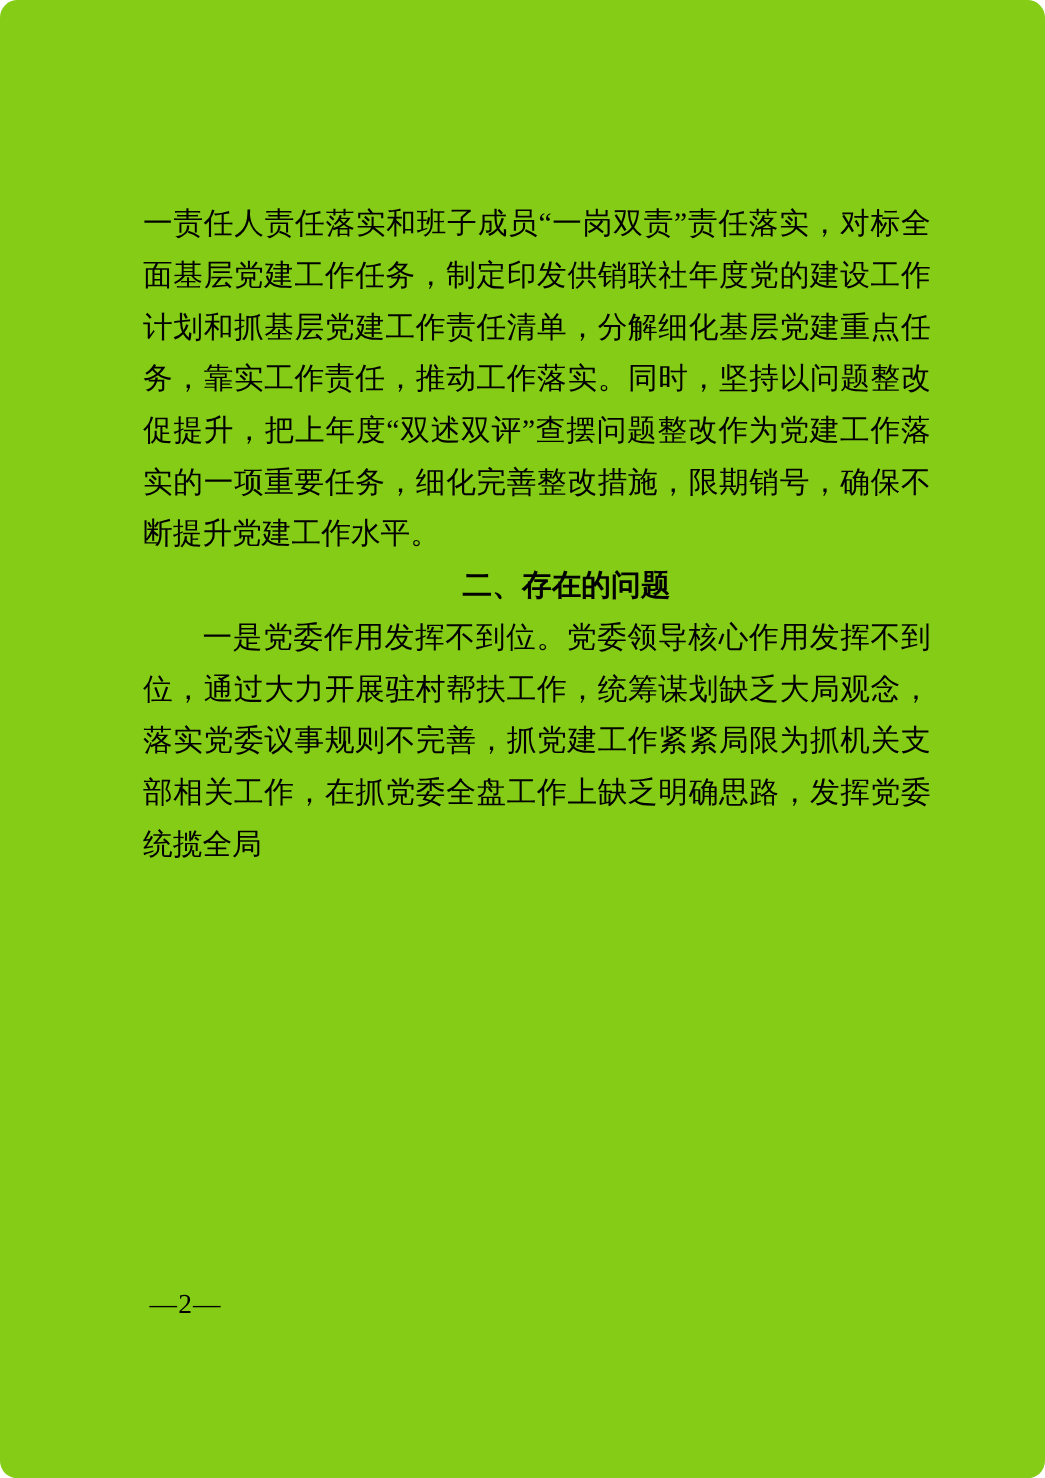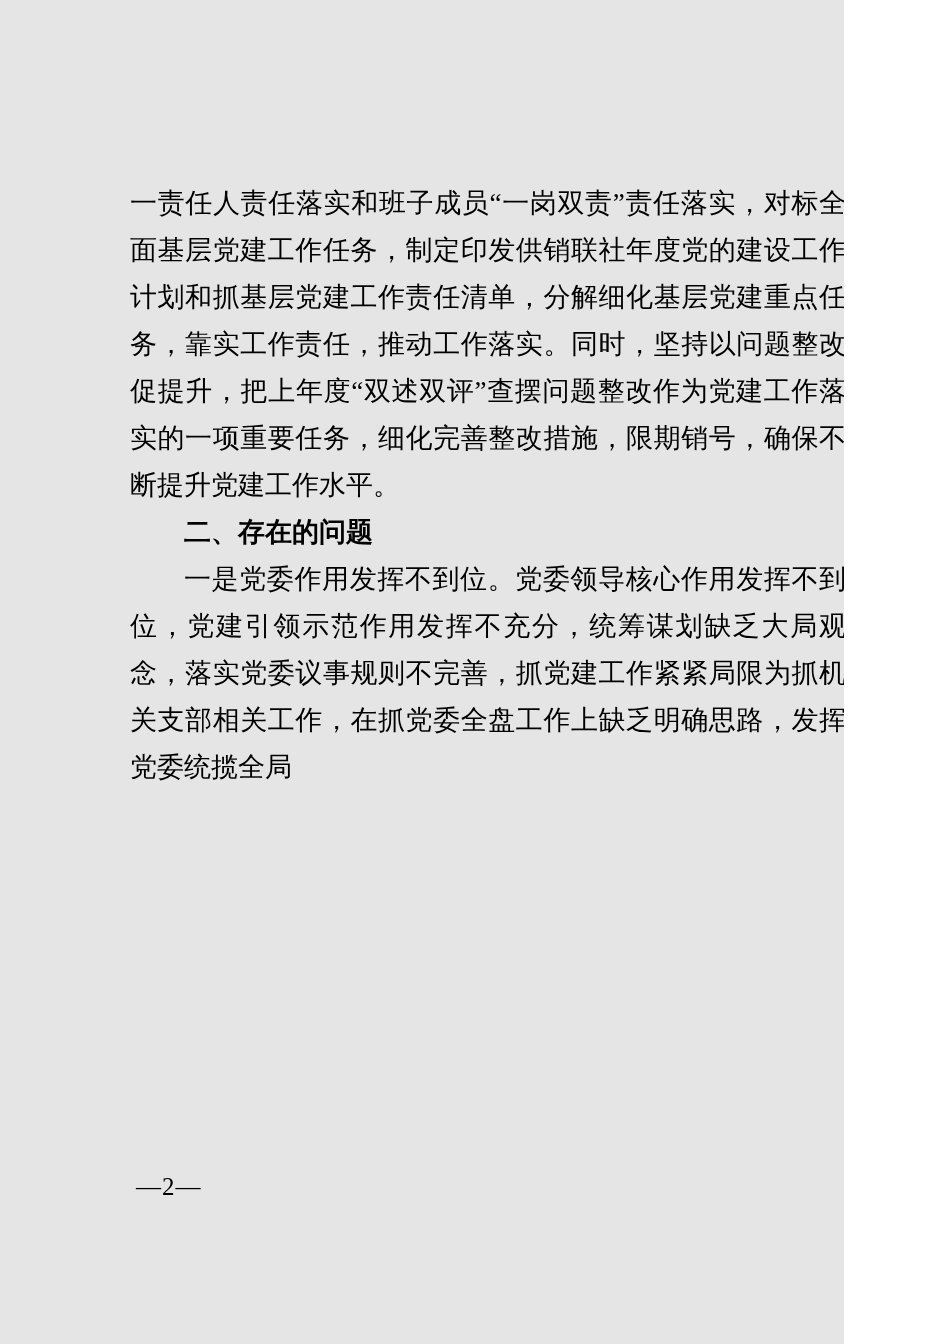--- a/index.html
+++ b/index.html
@@ -2,26 +2,27 @@
 <html><head>
 <meta charset="utf-8">
 <style>
   html, body {
     margin: 0;
     padding: 0;
     background: #ffffff;
   }
   .page {
     position: relative;
-    width: 844px;
+    width: 950px;
     height: 1344px;
-    background: #e5e5e5;
+    background: #84cc16;
     overflow: hidden;
     font-family: "Liberation Serif", serif;
     color: #000000;
+    border-radius: 16px;
   }
   .content {
     position: absolute;
     top: 180px;
     left: 130px;
     width: 716px;
   }
   .para {
     margin: 0;
     font-size: 27px;
@@ -34,35 +35,35 @@
   }
   .para.body-continuation {
     text-indent: 0;
   }
   .para .lead {
     font-weight: bold;
   }
   .para.heading {
     font-family: "Liberation Sans", sans-serif;
     font-weight: bold;
-    text-align: left;
+    text-align: center;
   }
   .page-number {
     position: absolute;
     left: 136px;
     top: 1172px;
     font-size: 25px;
     line-height: 30px;
     letter-spacing: 1px;
     font-family: "Liberation Serif", serif;
   }
 </style>
 </head>
 <body>
 
 <div class="page">
   <div class="content">
       <p class="para body-continuation">一责任人责任落实和班子成员“一岗双责”责任落实，对标全面基层党建工作任务，制定印发供销联社年度党的建设工作计划和抓基层党建工作责任清单，分解细化基层党建重点任务，靠实工作责任，推动工作落实。同时，坚持以问题整改促提升，把上年度“双述双评”查摆问题整改作为党建工作落实的一项重要任务，细化完善整改措施，限期销号，确保不断提升党建工作水平。</p>
       <p class="para heading">二、存在的问题</p>
-      <p class="para body">一是党委作用发挥不到位。党委领导核心作用发挥不到位，党建引领示范作用发挥不充分，统筹谋划缺乏大局观念，落实党委议事规则不完善，抓党建工作紧紧局限为抓机关支部相关工作，在抓党委全盘工作上缺乏明确思路，发挥党委统揽全局</p>
+      <p class="para body">一是党委作用发挥不到位。党委领导核心作用发挥不到位，通过大力开展驻村帮扶工作，统筹谋划缺乏大局观念，落实党委议事规则不完善，抓党建工作紧紧局限为抓机关支部相关工作，在抓党委全盘工作上缺乏明确思路，发挥党委统揽全局</p>
     </div>
   <div class="page-number">—2—</div>
 </div>
 
 </body></html>

